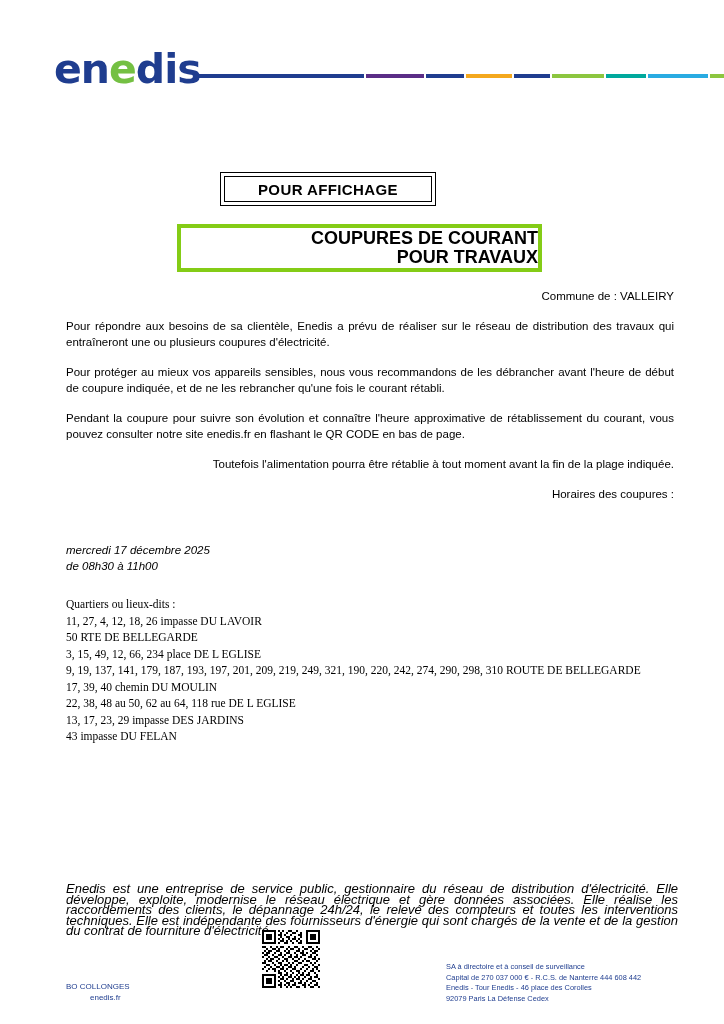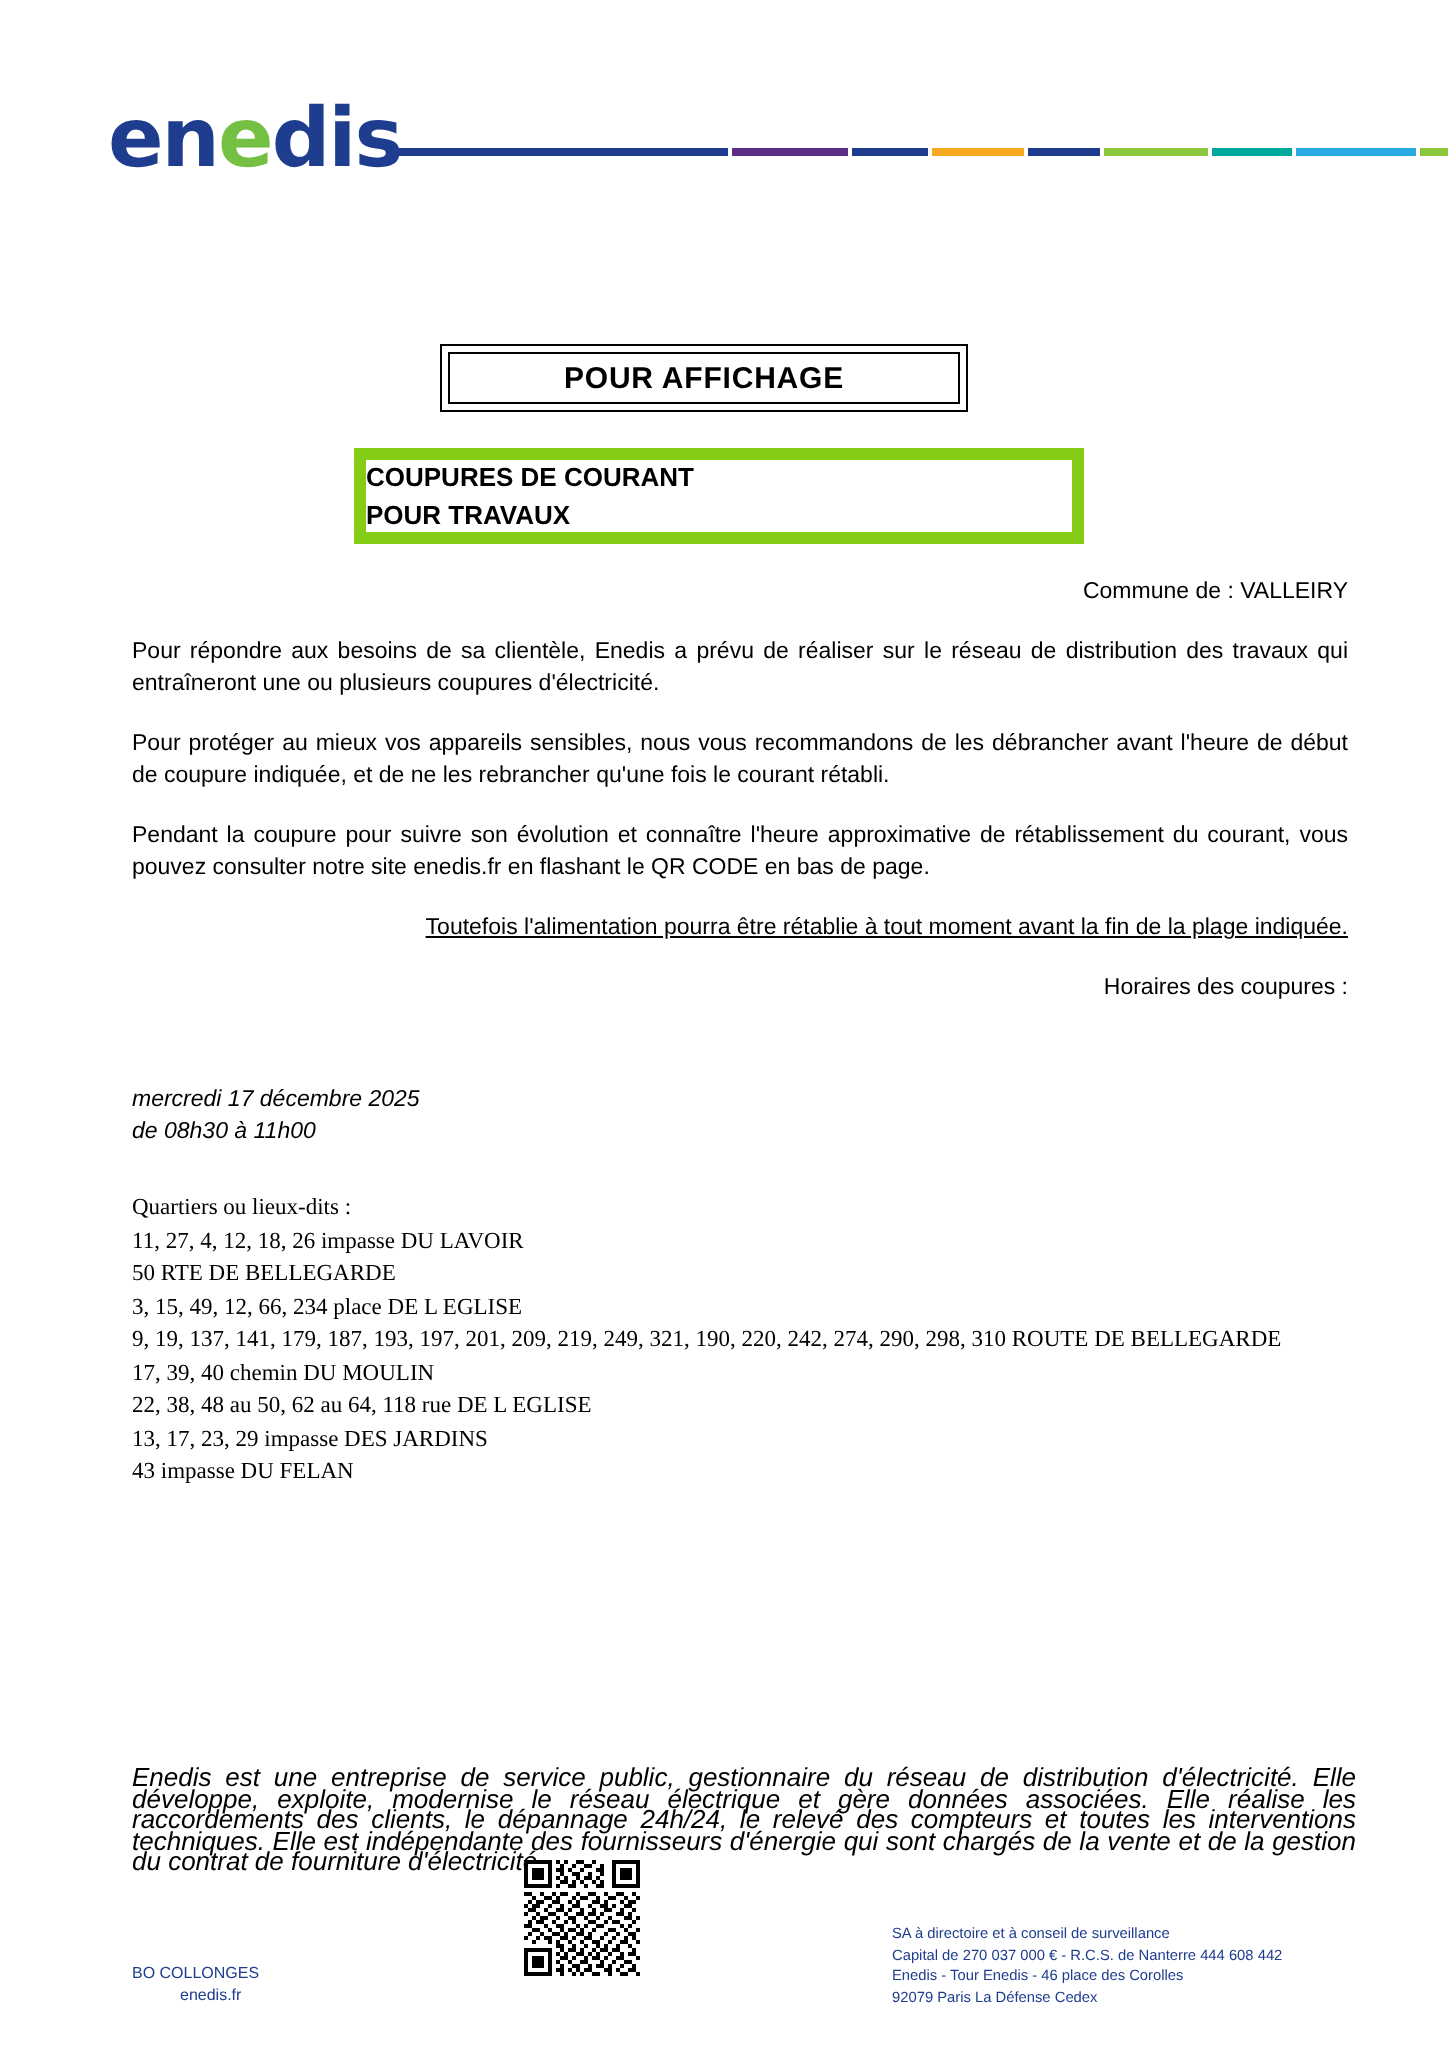--- a/index.html
+++ b/index.html
@@ -54,21 +54,21 @@
     position: absolute;
     top: 0;
     height: 4px;
   }
 
   
   .box-affichage {
     position: absolute;
     top: 172px;
     left: 220px;
-    width: 264px;
+    width: 216px;
     height: 34px;
     border: 1.5px solid #000;
     display: flex;
     align-items: center;
     justify-content: center;
   }
   .box-affichage .inner {
     position: absolute;
     inset: 3px;
     border: 1px solid #000;
@@ -78,45 +78,45 @@
     font-size: 15px;
     font-weight: bold;
     letter-spacing: 0.4px;
   }
   .box-coupures {
     position: absolute;
     top: 224px;
     left: 177px;
     width: 365px;
     height: 48px;
-    border: 6px solid #84cc16;
+    border: 4px solid #84cc16;
     display: flex;
     flex-direction: column;
-    align-items: flex-start;
+    align-items: flex-end;
     justify-content: center;
-    font-size: 13px;
+    font-size: 18px;
     font-weight: bold;
     line-height: 19px;
   }
 
   
   .body {
     position: absolute;
     left: 66px;
     right: 50px;
     top: 288px;
     font-size: 11.5px;
     line-height: 16px;
   }
   .body p {
     margin: 0 0 14px 0;
     text-align: justify;
   }
   .body p.nojust { text-align: right; }
-  .underline { text-decoration: underline; }
+  .underline { }
 
   .schedule {
     margin-top: 40px;
     font-size: 11.5px;
     line-height: 16px;
     font-style: italic;
   }
   .schedule div { white-space: nowrap; }
 
   .quartiers {

